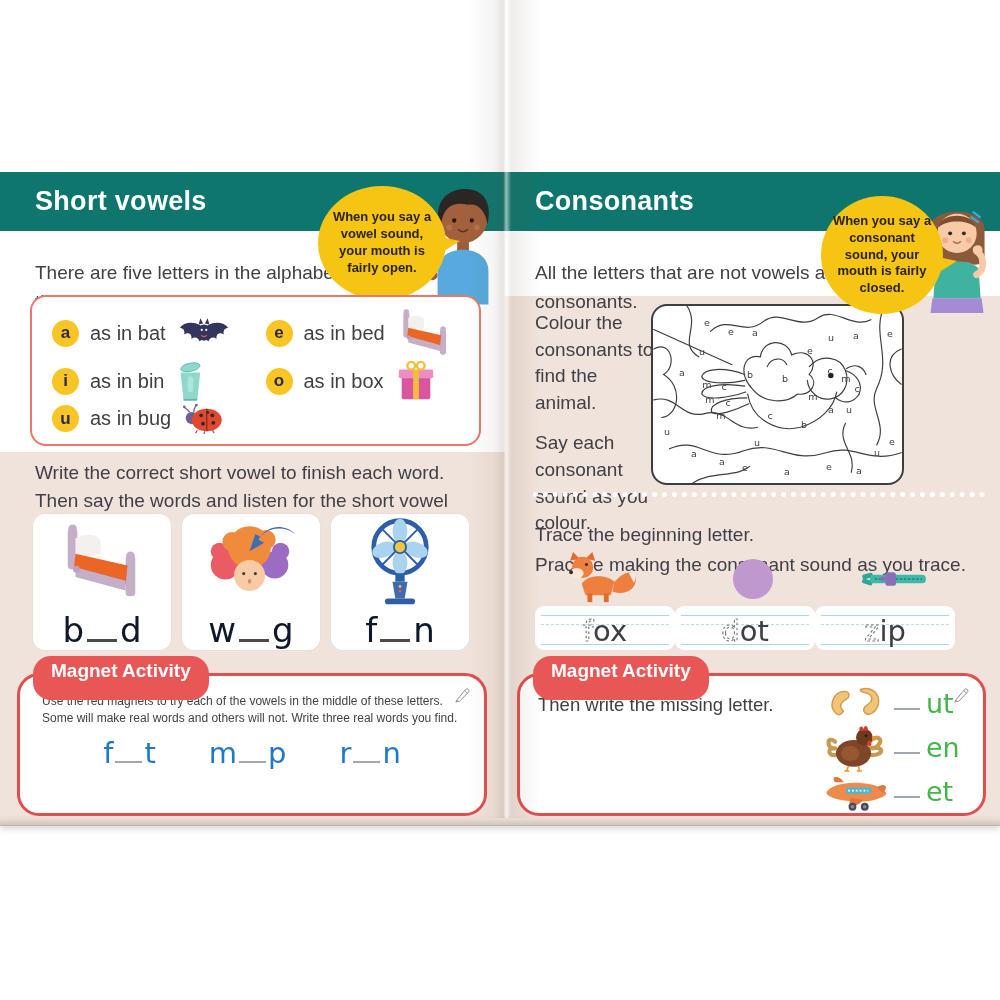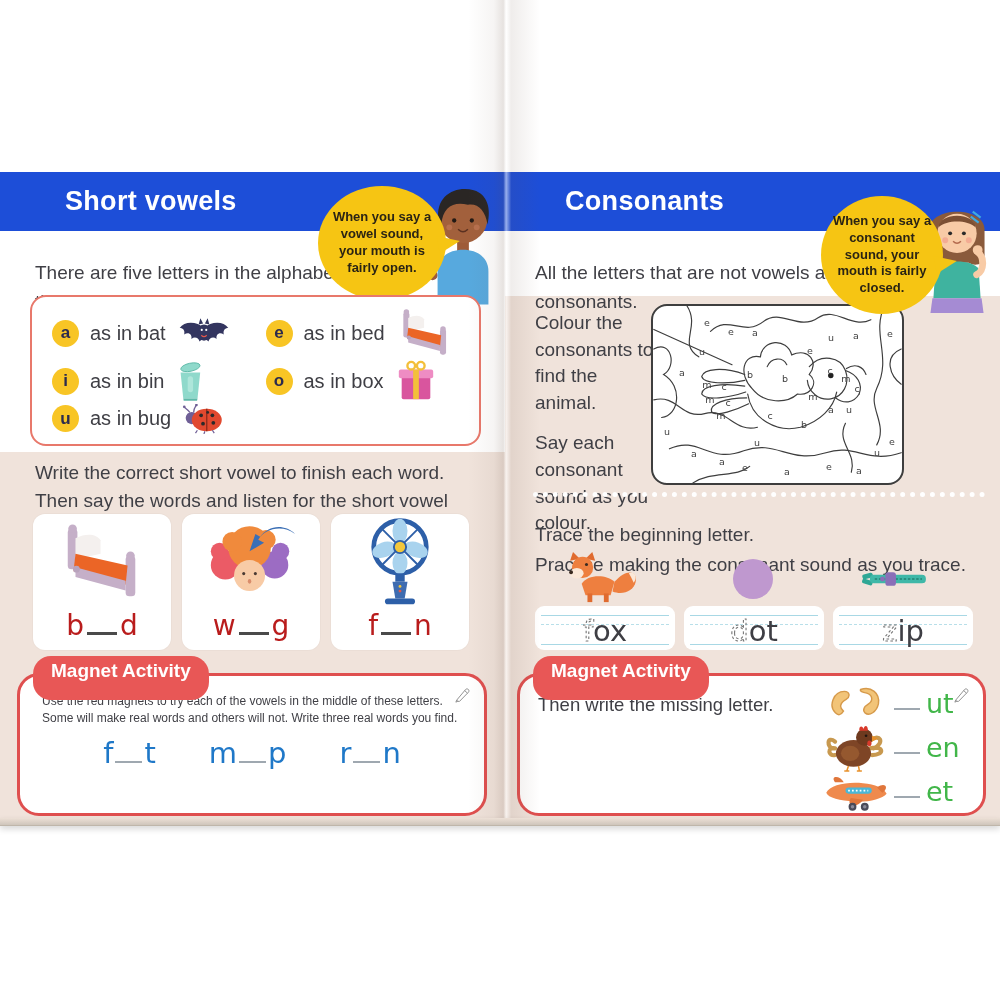--- a/index.html
+++ b/index.html
@@ -5,22 +5,22 @@
   html,body{margin:0;padding:0;}
   body{width:1000px;height:1000px;background:#ffffff;font-family:"Liberation Sans",sans-serif;
        color:#3F3F45;overflow:hidden;position:relative;}
   .book{position:absolute;left:0;top:0;width:1000px;height:826px;}
   .page{position:absolute;top:0;height:826px;background:#fff;overflow:hidden;}
   .page-left{left:0;width:505px;}
   .page-right{left:505px;width:495px;}
   .beige{position:absolute;left:0;width:100%;background:#F0E3DB;z-index:1;}
   .beige-left{top:452px;height:366px;}
   .beige-right{top:296px;height:522px;}
-  .banner{position:absolute;top:172px;left:0;width:100%;height:59px;background:#1d4ed8;
-          display:flex;align-items:center;z-index:2;padding-left:30px;}
+  .banner{position:absolute;top:172px;left:0;width:100%;height:59px;background:#0f766e;
+          display:flex;align-items:center;z-index:2;}
   .banner h1{margin:0;color:#fff;font-size:27px;font-weight:bold;letter-spacing:.3px;}
   .banner-l h1{padding-left:35px;}
   .banner-r h1{padding-left:30px;}
   .intro{position:absolute;font-size:19px;line-height:1.5;z-index:2;}
   .intro-l{left:35px;top:240px;width:340px;}
   .intro-r{left:30px;top:240px;width:310px;}
   .bubble{position:absolute;background:#F6C513;border-radius:50%;display:flex;align-items:center;
           justify-content:center;text-align:center;font-weight:bold;font-size:13px;line-height:1.3;
           color:#2B2414;padding:10px;box-sizing:border-box;z-index:4;}
   .bubble-l{left:318px;top:186px;width:128px;height:114px;}
@@ -38,21 +38,21 @@
   .vowel-row{display:flex;align-items:center;gap:11px;}
   .letter-circle{width:27px;height:27px;border-radius:50%;background:#F8C525;color:#2B2B4E;
          font-weight:bold;font-size:17px;display:flex;align-items:center;justify-content:center;flex:0 0 27px;}
   .vowel-text{font-size:20px;}
   .vowel-row .icon{display:flex;align-items:center;}
   .exercise-text{position:absolute;left:35px;top:459px;width:460px;font-size:19px;line-height:1.45;z-index:2;}
   .cards-row{position:absolute;left:33px;top:514px;display:flex;gap:11px;z-index:2;}
   .word-card{width:138px;height:136px;background:#fff;border-radius:12px;display:flex;
          flex-direction:column;align-items:center;justify-content:flex-end;box-shadow:0 0 0 1px rgba(0,0,0,0.02);}
   .word-card .icon{flex:1;display:flex;align-items:center;justify-content:center;}
-  .card-word{font-family:"DejaVu Sans",sans-serif;font-size:28px;color:#b91c1c;margin-bottom:8px;}
+  .card-word{font-family:"DejaVu Sans",sans-serif;font-size:34px;color:#0f172a;}
   .blank{display:inline-block;width:30px;height:.72em;border-bottom:3px solid #4A4A4A;margin:0 3px;}
   .magnet-badge{position:absolute;z-index:6;background:#E85756;color:#fff;font-weight:bold;
          font-size:19px;padding:4px 18px 18px;border-radius:18px;}
   .badge-l{left:33px;top:656px;}
   .badge-r{left:28px;top:656px;}
   .magnet-box{position:absolute;background:#fff;border:3.5px solid #DF4F4F;border-radius:22px;
          z-index:5;box-sizing:border-box;}
   .mbox-l{left:17px;top:673px;width:470px;height:143px;}
   .mbox-r{left:12px;top:673px;width:469px;height:143px;}
   .magnet-text{margin:17px 16px 0 22px;font-size:12px;line-height:1.42;}
@@ -65,21 +65,21 @@
   .colouring-box{position:absolute;left:146px;top:304px;width:253px;height:181px;background:#fff;
          border:2px solid #3E3E3E;border-radius:16px;z-index:2;box-sizing:border-box;overflow:hidden;}
   .colouring-box svg{position:absolute;left:0;top:0;}
   .cletter{position:absolute;font-family:"DejaVu Sans",sans-serif;font-size:9.5px;color:#3E3E3E;
          transform:translate(-50%,-50%);z-index:2;}
   .divider{position:absolute;left:28px;top:492px;width:452px;border-top:5px dotted #fff;z-index:2;}
   .trace-instr{position:absolute;left:30px;font-size:19px;z-index:2;}
   .ti1{top:505px;} .ti2{top:535px;}
   .trace-pic{position:absolute;z-index:2;}
   .pic-fox{left:55px;top:551px;} .pic-dot{left:228px;top:559px;} .pic-zip{left:357px;top:566px;}
-  .trace-cards{position:absolute;left:30px;top:606px;display:flex;gap:9px;z-index:2;}
+  .trace-cards{position:absolute;left:30px;top:606px;display:flex;z-index:2;}
   .trace-card{width:140px;height:44px;background:#fff;border-radius:9px;position:relative;overflow:hidden;}
   .trace-card .rule{position:absolute;left:6px;right:6px;}
   .r1{top:9px;border-top:1.6px solid #A8D8E5;}
   .r2{top:18px;border-top:1.4px dashed #B8DFE9;}
   .r3{top:38px;border-top:1.6px solid #A8D8E5;}
   .trace-card svg{position:absolute;left:0;top:0;}
   .mr-text p{margin:0 0 10px 0;font-size:18.5px;line-height:1.42;}
   .mr-text{position:absolute;left:18px;top:16px;width:290px;}
   .mrows{position:absolute;left:300px;top:6px;display:flex;flex-direction:column;gap:2px;}
   .mrow{display:flex;align-items:center;height:42px;}

